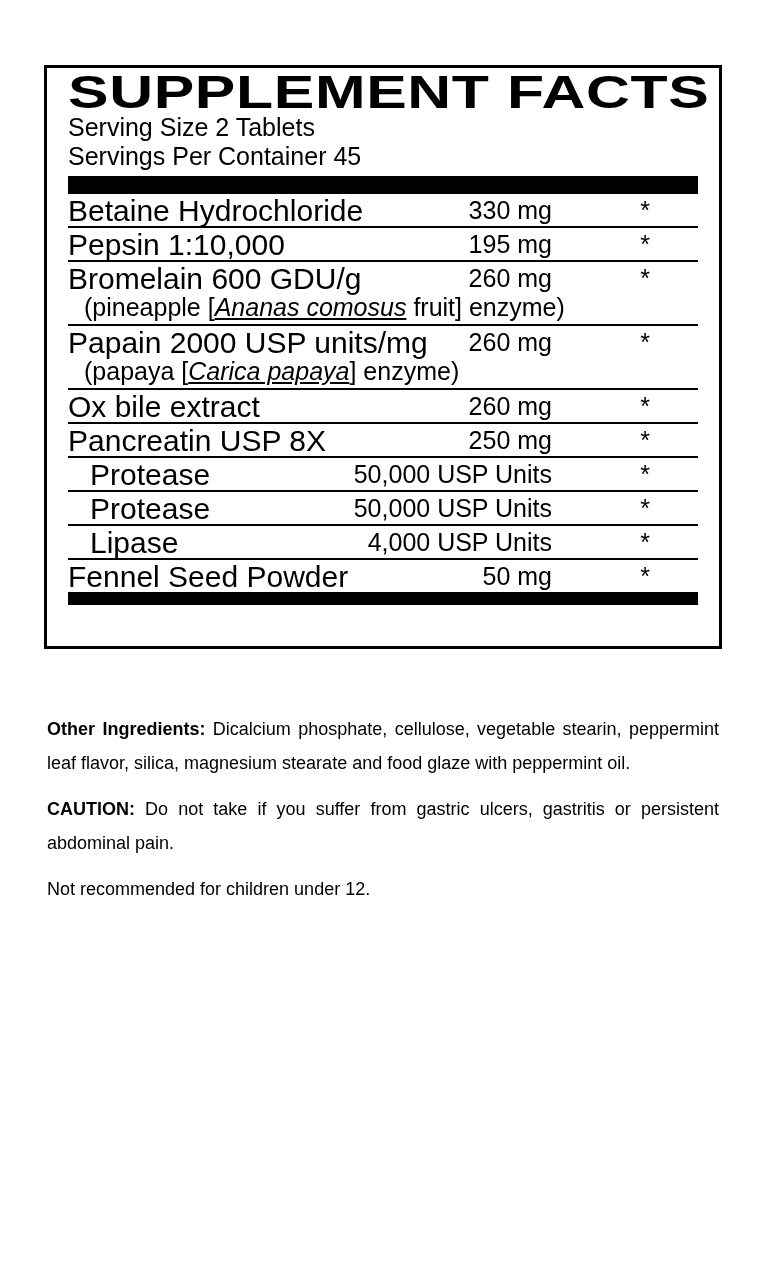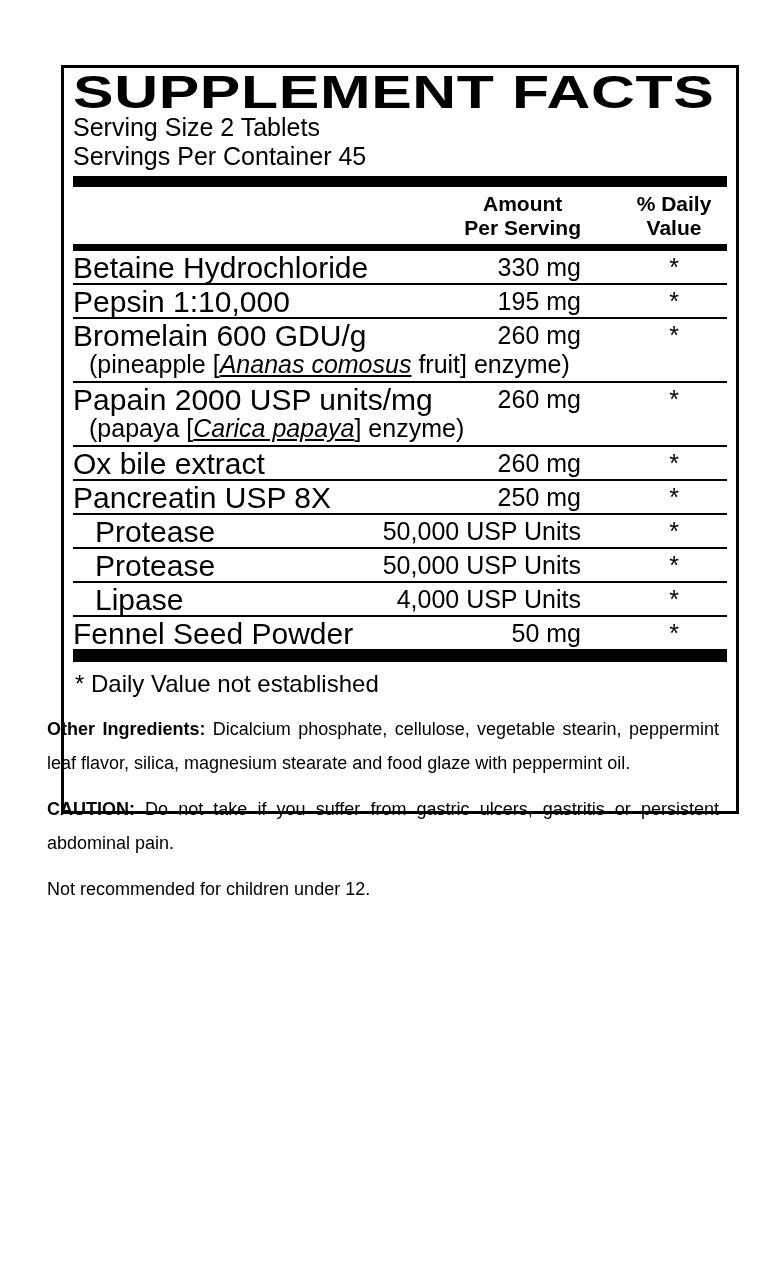--- a/index.html
+++ b/index.html
@@ -8,25 +8,25 @@
     width: 760px; height: 1280px;
     position: relative;
     font-family: "Liberation Sans", "DejaVu Sans", sans-serif;
     color: #000;
   }
   .page { position: absolute; inset: 0; background: #fff; }
 
   
   .panel {
     position: absolute;
-    left: 61px; top: 65px;
-    width: 678px; height: 749px;
+    left: 44px; top: 65px;
+    width: 678px; height: 584px;
     border: 3px solid #000;
     background: #fff;
-    padding: 0 9px;
+    padding: 0 21px;
     overflow: hidden;
   }
   .panel-title {
     display: block;
     margin-top: 3px;
     height: 42px;
     line-height: 42px;
     white-space: nowrap;
   }
   .panel-title .stretch {
@@ -112,30 +112,20 @@
 
     <div class="panel-title">
       <span class="stretch">SUPPLEMENT FACTS</span>
     </div>
 
     <div class="serving-line">Serving Size 2 Tablets</div>
     <div class="serving-line">Servings Per Container 45</div>
 
     <div class="bar-thick"></div>
 
-    <div class="cols hdr">
-      <div class="amount-hdr">
-        <div>Amount</div>
-        <div>Per Serving</div>
-      </div>
-      <div class="dv-hdr">
-        <div>% Daily</div>
-        <div>Value</div>
-      </div>
-    </div>
 
     <div class="bar-medium"></div>
 
     <div>
 
       <div class="trow">
         <div class="cols">
           <span class="ing">Betaine Hydrochloride</span>
           <span class="amt">330 mg</span>
           <span class="dv">*</span>
@@ -213,21 +203,20 @@
           <span class="ing">Fennel Seed Powder</span>
           <span class="amt">50 mg</span>
           <span class="dv">*</span>
         </div>
       </div>
 
     </div>
 
     <div class="bar-footer"></div>
 
-    <div class="footnote">* Daily Value not established</div>
 
   </div>
 
   <div class="below">
     <p><span class="b">Other Ingredients:</span> <span>Dicalcium phosphate, cellulose, vegetable stearin, peppermint leaf flavor, silica, magnesium stearate and food glaze with peppermint oil.</span></p>
     <p><span class="b">CAUTION:</span> <span>Do not take if you suffer from gastric ulcers, gastritis or persistent abdominal pain.</span></p>
     <p class="note-p">Not recommended for children under 12.</p>
   </div>
 
 </div>

